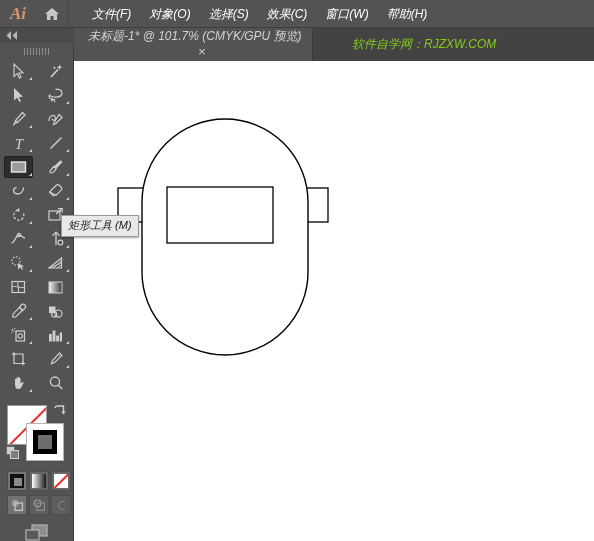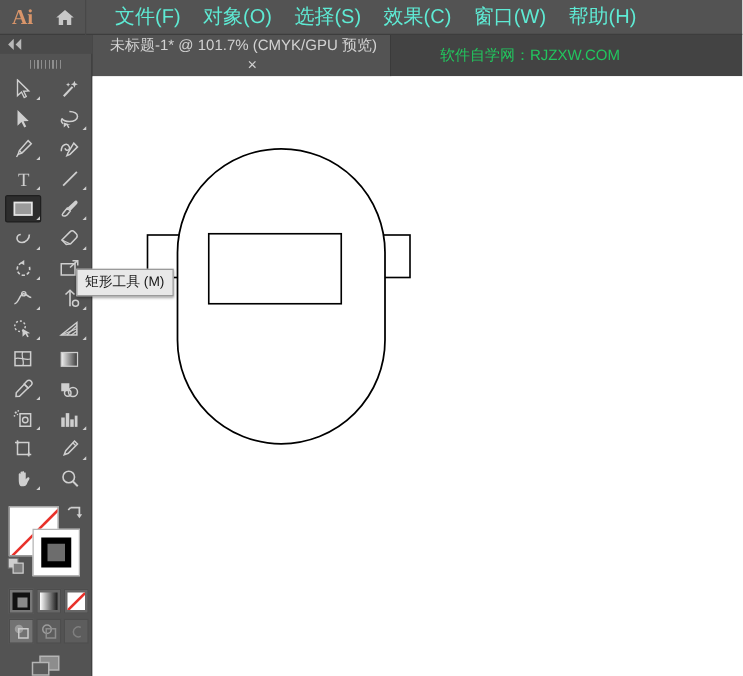--- a/index.html
+++ b/index.html
@@ -6,20 +6,21 @@
   html, body {
     width: 594px; height: 541px;
     overflow: hidden;
     background: #ffffff;
     font-family: "Liberation Sans", "DejaVu Sans", sans-serif;
   }
   #app {
     position: relative;
     width: 594px; height: 541px;
     background: #ffffff;
+    font-style: italic;
   }
 
   
   .menubar {
     position: absolute; left: 0; top: 0;
     width: 594px; height: 28px;
     background: #535353;
     display: flex; align-items: center;
     border-bottom: 1px solid #3d3d3d;
   }
@@ -36,22 +37,22 @@
     display: flex; align-items: center; justify-content: center;
   }
   .sep-v {
     width: 1px; height: 28px; background: #484848;
   }
   .menu-items {
     display: flex; align-items: center;
     margin-left: 14px; height: 28px;
   }
   .menu-item {
-    color: #5eead4;
-    font-size: 16px;
+    color: #ffffff;
+    font-size: 12px;
     padding: 0 9px;
     height: 28px;
     line-height: 28px;
     white-space: nowrap;
     cursor: default;
   }
 
   
   .tabbar {
     position: absolute; left: 0; top: 28px;
@@ -71,21 +72,21 @@
     color: #d2d2d2; font-size: 12px; white-space: nowrap;
   }
   .tab-close {
     color: #cfcfcf; font-size: 13px;
     margin-left: 14px; line-height: 1;
     cursor: pointer;
   }
   .watermark {
     position: absolute; left: 352px; top: 0;
     height: 23px; line-height: 33px;
-    color: #22c55e; font-size: 12px; white-space: nowrap;
+    color: #84cc16; font-size: 12px; white-space: nowrap;
   }
 
   
   .toolbar {
     position: absolute; left: 0; top: 28px;
     width: 74px; height: 513px;
     background: #535353;
     border-right: 1px solid #3c3c3c;
   }
   .tb-collapse {

